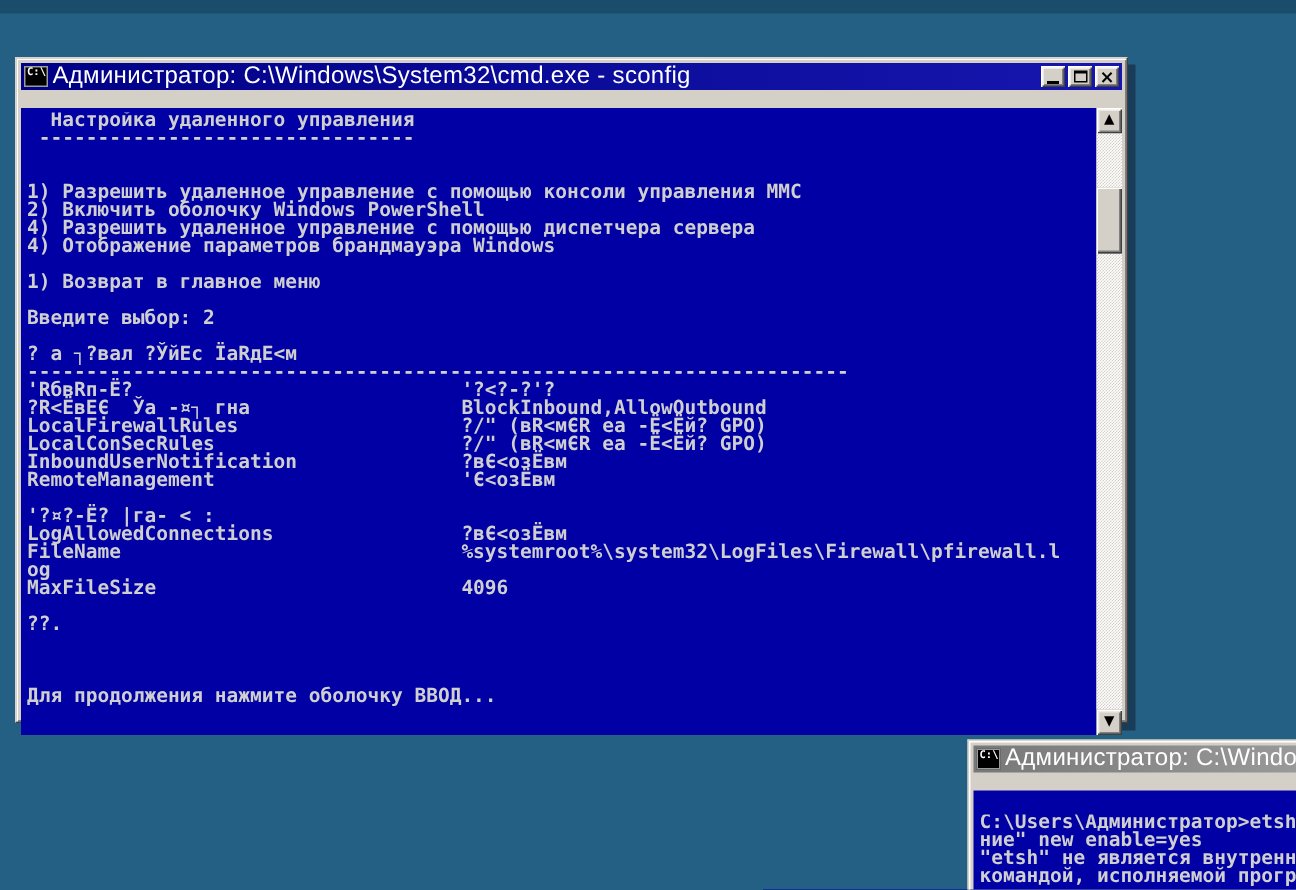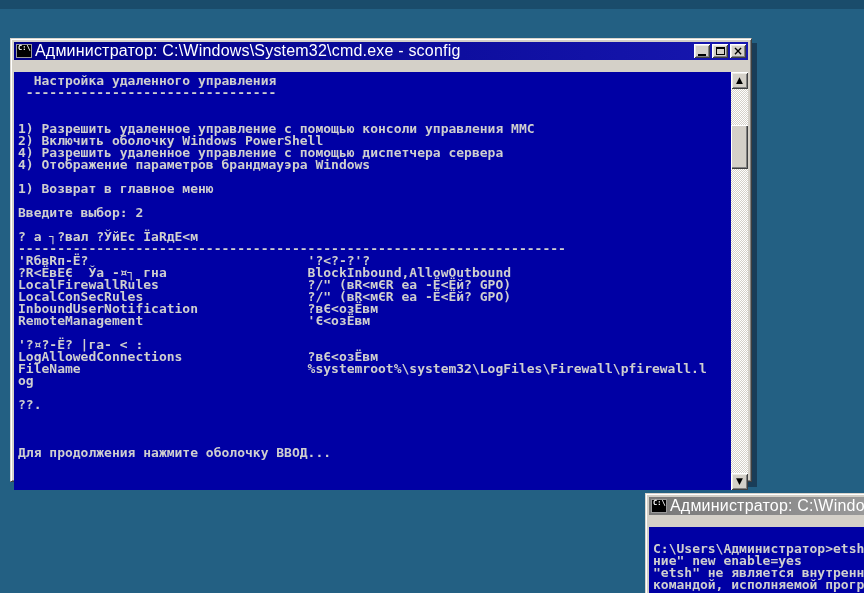--- a/index.html
+++ b/index.html
@@ -98,20 +98,21 @@
       <div class="cline">?R&lt;ЁвЕЄ  Ўа -¤┐ гна                  BlockInbound,AllowOutbound</div>
       <div class="cline">LocalFirewallRules                   ?/" (вR&lt;мЄR еа -Ё&lt;Ёй? GPO)</div>
       <div class="cline">LocalConSecRules                     ?/" (вR&lt;мЄR еа -Ё&lt;Ёй? GPO)</div>
       <div class="cline">InboundUserNotification              ?вЄ&lt;озЁвм</div>
       <div class="cline">RemoteManagement                     'Є&lt;озЁвм</div>
       <div class="cline"></div>
       <div class="cline">'?¤?-Ё? |га- &lt; :</div>
       <div class="cline">LogAllowedConnections                ?вЄ&lt;озЁвм</div>
       <div class="cline">FileName                             %systemroot%\system32\LogFiles\Firewall\pfirewall.l</div>
       <div class="cline">og</div>
+      <div class="cline">MaxFileSize                          4096</div>
       <div class="cline"></div>
       <div class="cline">??.</div>
       <div class="cline"></div>
       <div class="cline"></div>
       <div class="cline"></div>
       <div class="cline"><span>Для продолжения нажмите оболочку ВВОД...</span></div>
     </div>
     <div class="scrollbar">
       <div class="sb-btn sb-up">
           <span class="sb-arrow">▲</span>

